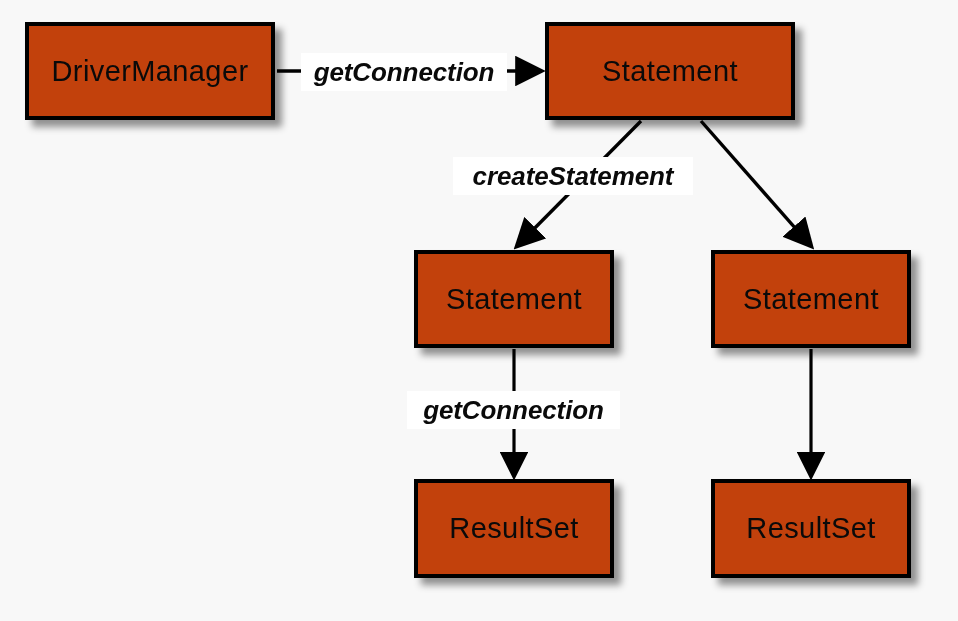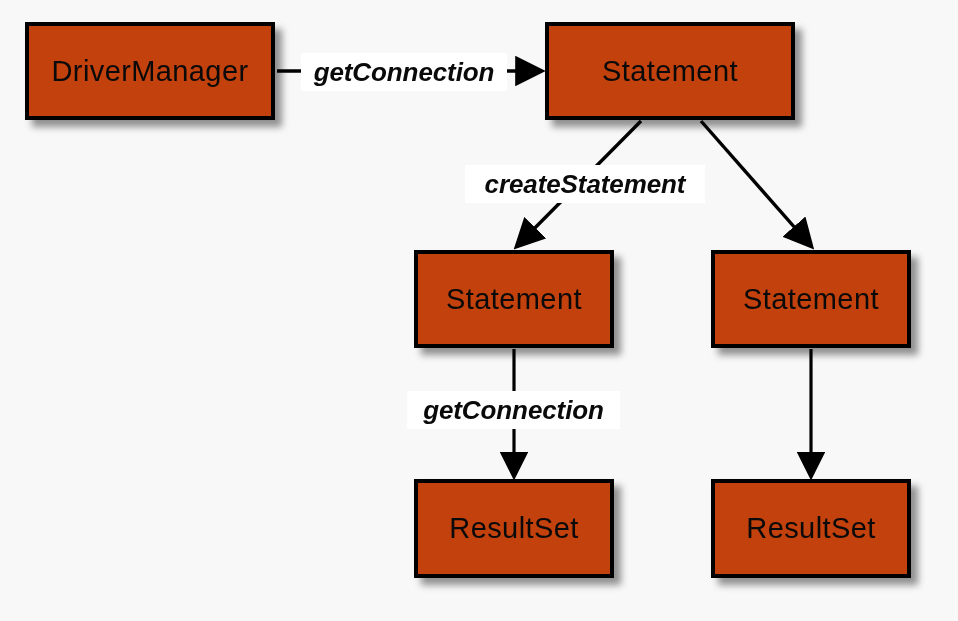--- a/index.html
+++ b/index.html
@@ -76,21 +76,21 @@
     font-style: italic;
     font-weight: 700;
     font-size: 26px;
     color: #0a0a0a;
     white-space: nowrap;
     line-height: 1;
     letter-spacing: -0.1px;
   }
 
   #label-getconnection   { left: 301px; top: 53px;  width: 206px; height: 38px; align-items: center; }
-  #label-createstatement { left: 465px; top: 157px; width: 240px; height: 38px; margin-top: 8px; }
+  #label-createstatement { left: 453px; top: 157px; width: 240px; height: 38px; }
   #label-executequery    { left: 407px; top: 391px; width: 213px; height: 38px; }
 </style>
 </head>
 <body>
 
 <div id="diagram-root">
 
   <svg id="edge-layer" viewBox="0 0 958 621" width="958" height="621" xmlns="http://www.w3.org/2000/svg">
     <defs>
       <marker id="arrowhead" markerWidth="9" markerHeight="9" refX="7.6" refY="4.5" orient="auto" markerUnits="strokeWidth">

